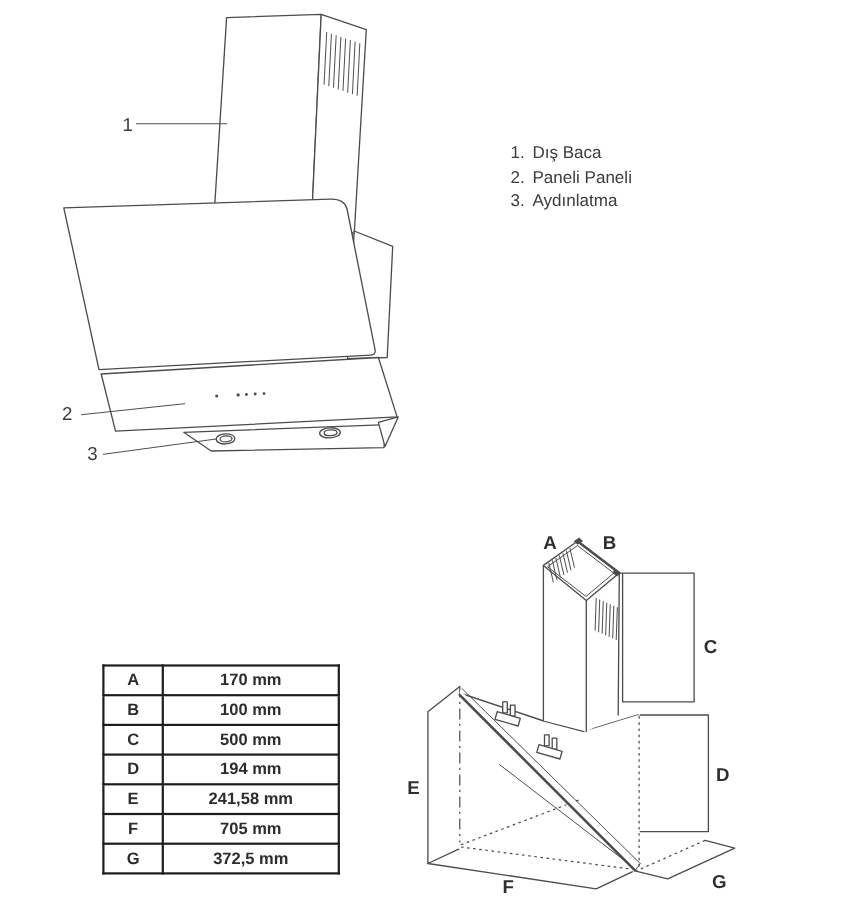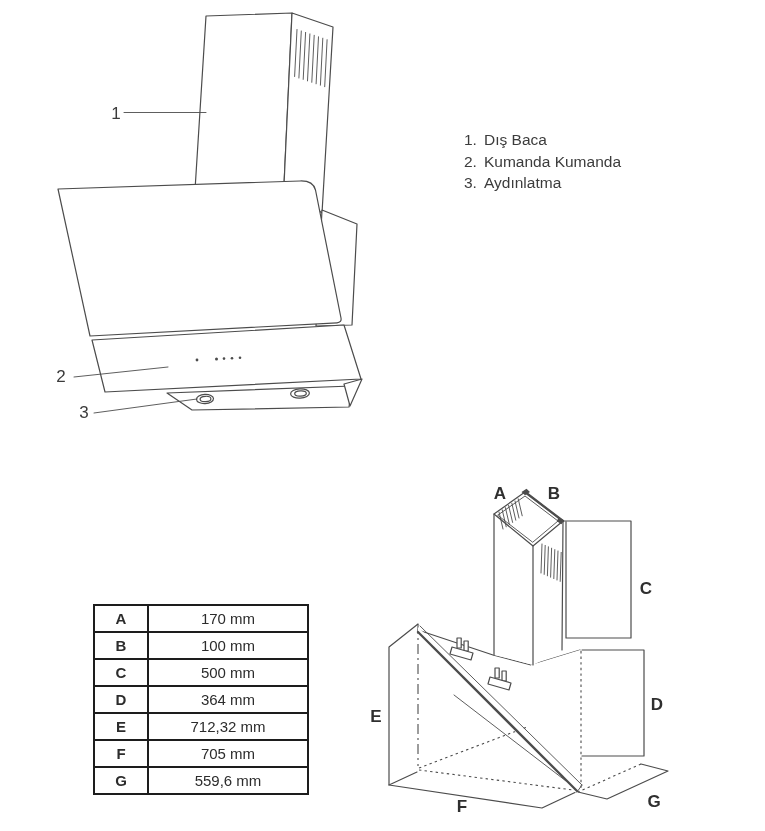--- a/index.html
+++ b/index.html
@@ -16,21 +16,21 @@
   svg text{fill:#2f2f2f;}
   svg .dimlabel{font-family:"Liberation Sans",sans-serif;font-weight:bold;font-size:17px;}
   svg .partlabel{font-family:"Liberation Sans",sans-serif;font-size:17px;fill:#3b3b3b;}
   .legend{position:absolute;left:464px;top:129px;font-size:15.5px;line-height:21.5px;color:#3c3c3c;}
   .legend-row{display:flex;}
   .legend-num{width:20px;}
   .dim-table{position:absolute;left:93px;top:604px;border-collapse:collapse;}
   .dim-table td{border:2px solid #1d1d1d;height:25px;text-align:center;vertical-align:middle;
                 font-size:15px;color:#2c2c2c;padding:0;}
   .dim-table td.key{width:52px;font-weight:bold;}
-  .dim-table td.val{width:158px;}
+  .dim-table td.val{width:158px;font-weight:bold;}
 </style>
 </head>
 <body>
 
 <div class="page">
 
   <svg width="765" height="831" viewBox="0 0 765 831">
 
     <g>
 
@@ -130,21 +130,21 @@
     </g>
   </svg>
 
   <div class="legend">
     <div class="legend-row">
       <span class="legend-num">1.</span>
       <span>Dış Baca</span>
     </div>
     <div class="legend-row">
       <span class="legend-num">2.</span>
-      <span>Kumanda Kumanda</span>
+      <span>Paneli Paneli</span>
     </div>
     <div class="legend-row">
       <span class="legend-num">3.</span>
       <span>Aydınlatma</span>
     </div>
   </div>
 
   <table class="dim-table">
     <tbody>
       <tr>
@@ -154,30 +154,30 @@
       <tr>
         <td class="key">B</td>
         <td class="val">100 mm</td>
       </tr>
       <tr>
         <td class="key">C</td>
         <td class="val">500 mm</td>
       </tr>
       <tr>
         <td class="key">D</td>
-        <td class="val">364 mm</td>
+        <td class="val">194 mm</td>
       </tr>
       <tr>
         <td class="key">E</td>
-        <td class="val">712,32 mm</td>
+        <td class="val">241,58 mm</td>
       </tr>
       <tr>
         <td class="key">F</td>
         <td class="val">705 mm</td>
       </tr>
       <tr>
         <td class="key">G</td>
-        <td class="val">559,6 mm</td>
+        <td class="val">372,5 mm</td>
       </tr>
     </tbody>
   </table>
 
 </div>
 
 </body></html>

